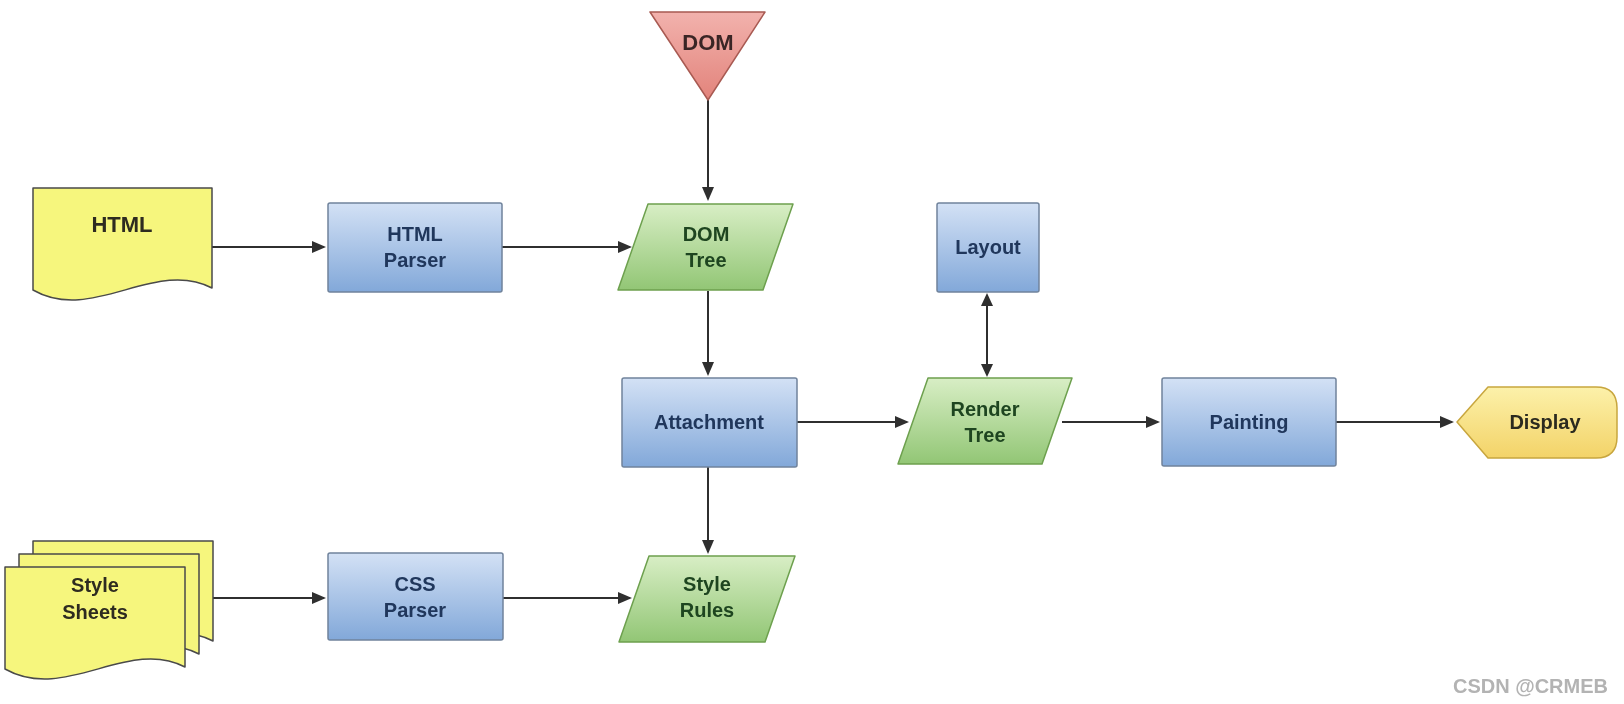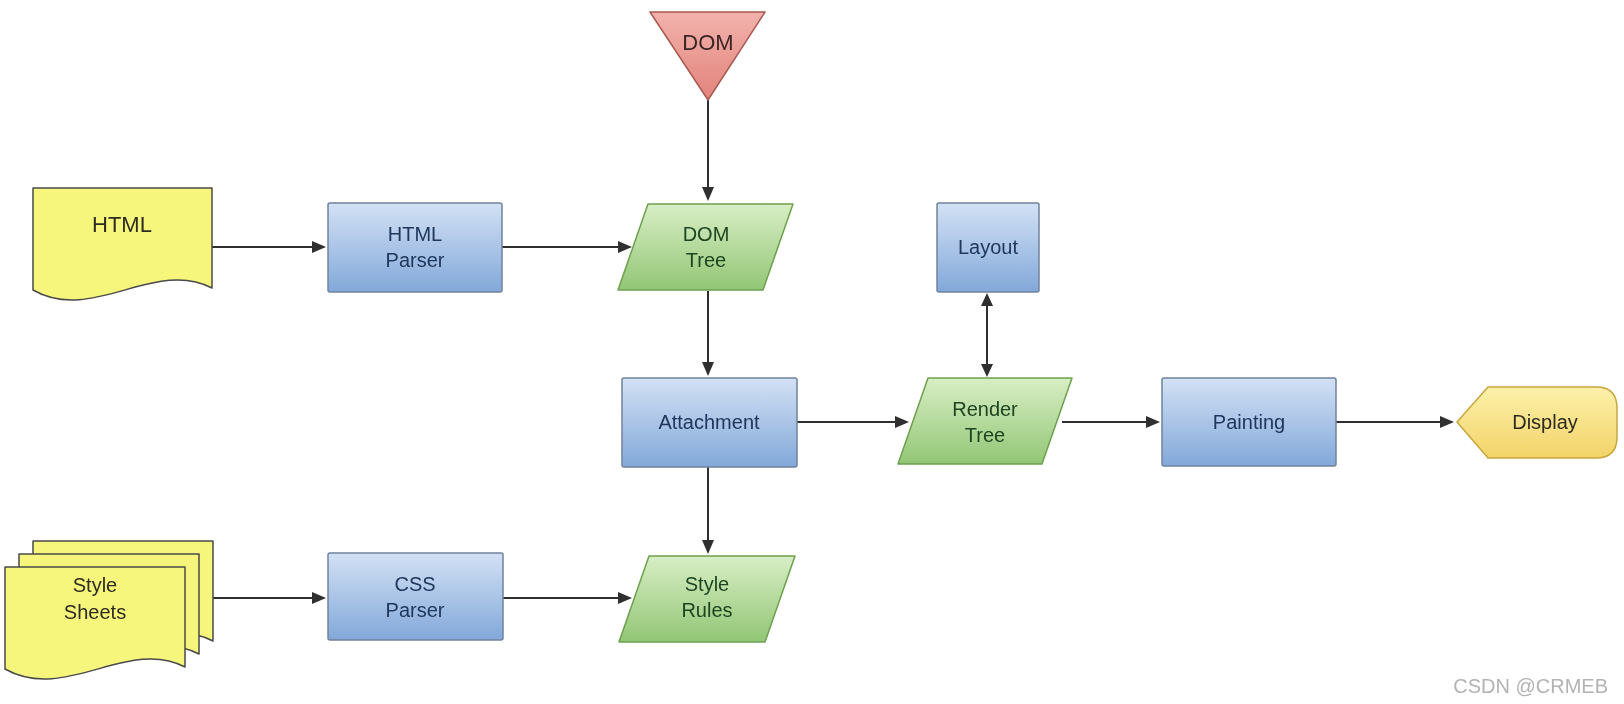--- a/index.html
+++ b/index.html
@@ -1,16 +1,16 @@
 <!DOCTYPE html>
 <html><head>
 <meta charset="utf-8">
 <style>
   html,body{margin:0;padding:0;background:#ffffff;}
-  .stage{position:relative;width:1624px;height:704px;background:#ffffff;overflow:hidden;}
+  .stage{position:relative;width:1624px;height:704px;background:#ffffff;overflow:hidden;font-weight:bold;}
   svg{display:block;}
   .lbl{font-family:"Liberation Sans",sans-serif;font-size:20px;text-anchor:middle;}
   .lbl-big{font-family:"Liberation Sans",sans-serif;font-size:22px;text-anchor:middle;}
   .wm{font-family:"Liberation Sans",sans-serif;font-size:20px;text-anchor:end;}
 </style>
 </head>
 <body>
 
 <div class="stage">
 <svg width="1624" height="704" viewBox="0 0 1624 704" xmlns="http://www.w3.org/2000/svg">

